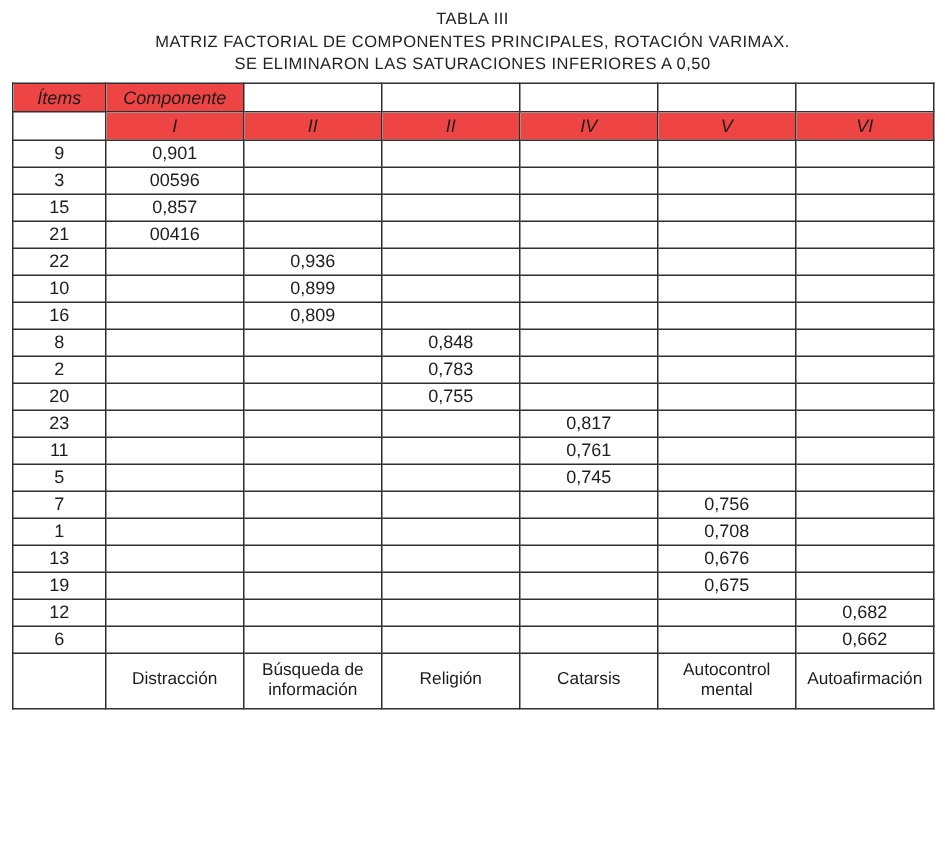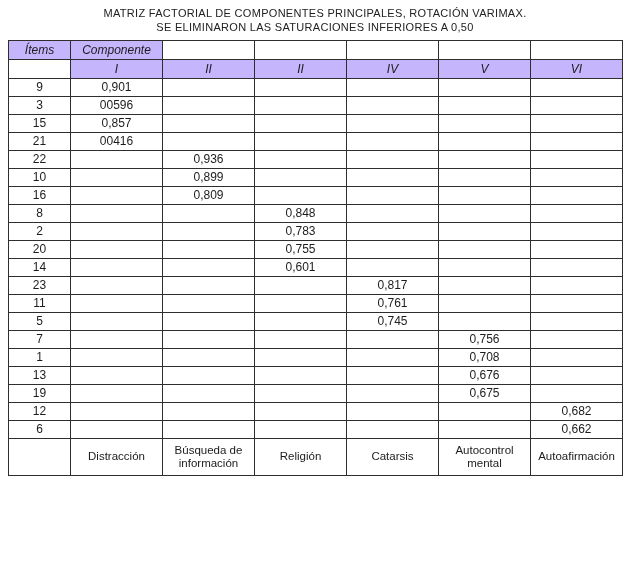--- a/index.html
+++ b/index.html
@@ -36,21 +36,21 @@
     font-size: 12px;
     text-align: center;
     vertical-align: middle;
     padding: 1px 3px;
     height: 15px;
     line-height: 14px;
     overflow: hidden;
     white-space: nowrap;
   }
   .factor-table thead th {
-    background: #c4b5fd;
+    background: #ef4444;
     font-weight: normal;
     font-style: italic;
     font-size: 12px;
     height: 16px;
   }
   .factor-table thead th.nofill {
     background: #ffffff;
   }
   .factor-table tbody td {
     background: #ffffff;
@@ -63,20 +63,21 @@
     font-size: 11.5px;
     padding: 2px 2px;
   }
 </style>
 </head>
 <body>
 
 <div class="page">
 
   <div class="title-block">
+    <div class="t-title">TABLA III</div>
     <div>MATRIZ FACTORIAL DE COMPONENTES PRINCIPALES, ROTACIÓN VARIMAX.</div>
     <div>SE ELIMINARON LAS SATURACIONES INFERIORES A 0,50</div>
   </div>
 
   <table class="factor-table">
     <colgroup>
       <col style="width:62px">
       <col style="width:92px">
       <col style="width:92px">
       <col style="width:92px">
@@ -184,29 +185,20 @@
           <td>0,783</td>
           <td></td>
           <td></td>
           <td></td>
         </tr>
         <tr>
           <td>20</td>
           <td></td>
           <td></td>
           <td>0,755</td>
-          <td></td>
-          <td></td>
-          <td></td>
-        </tr>
-        <tr>
-          <td>14</td>
-          <td></td>
-          <td></td>
-          <td>0,601</td>
           <td></td>
           <td></td>
           <td></td>
         </tr>
         <tr>
           <td>23</td>
           <td></td>
           <td></td>
           <td></td>
           <td>0,817</td>

